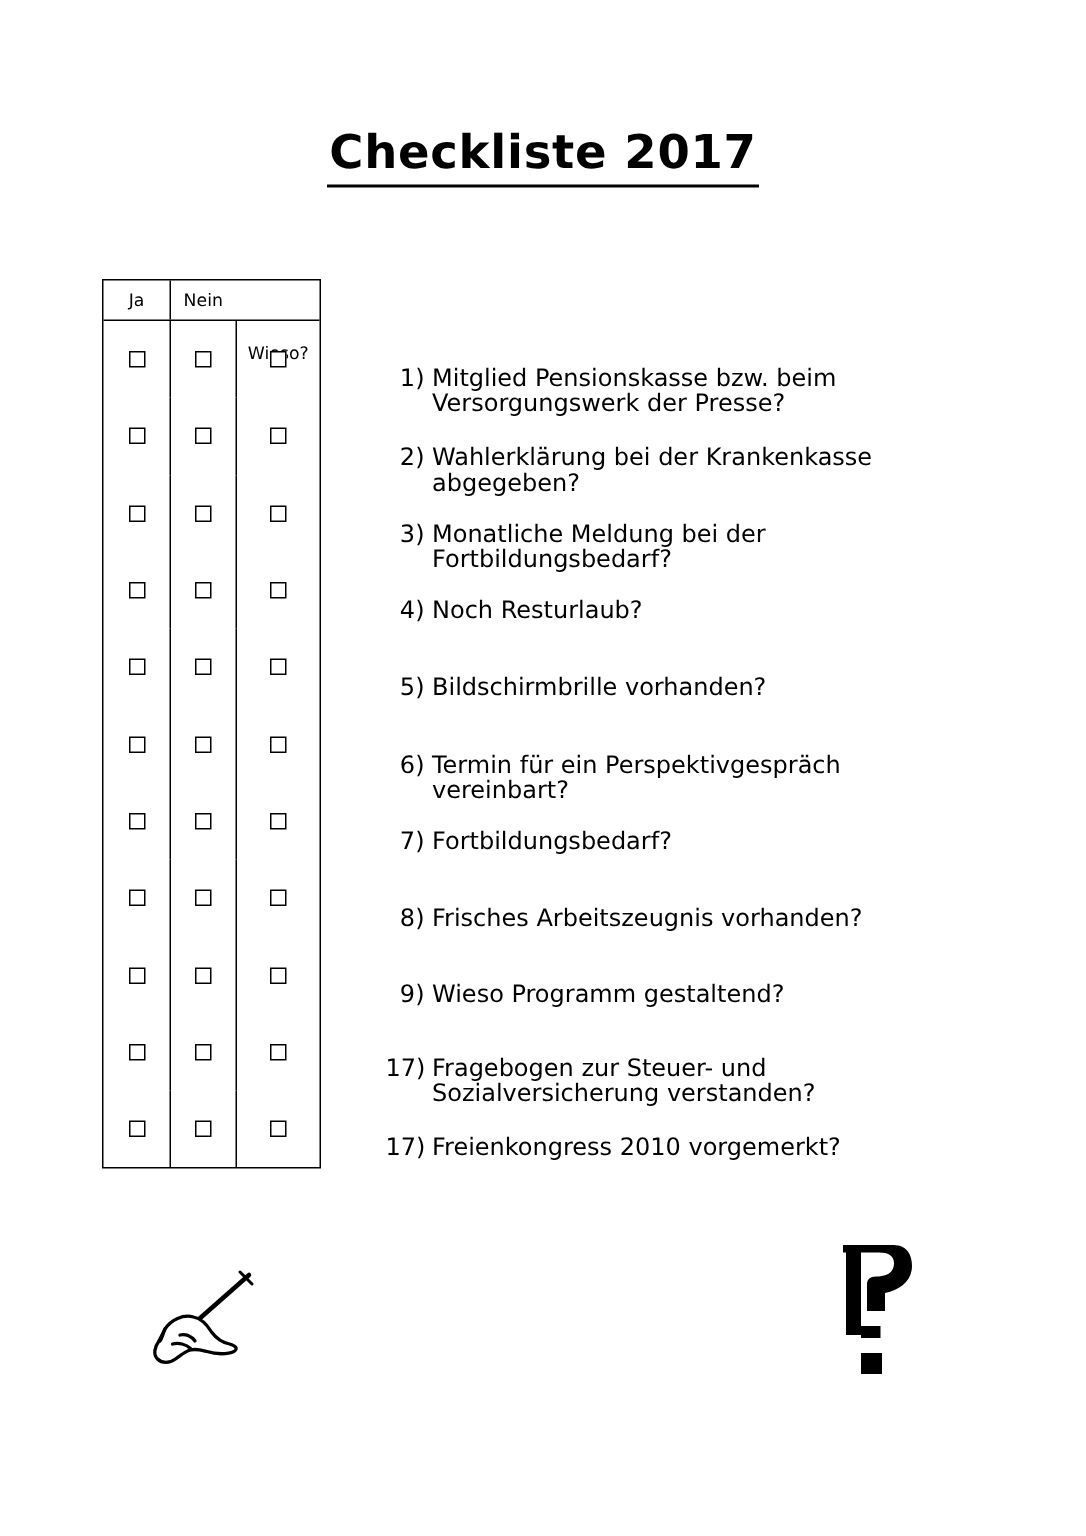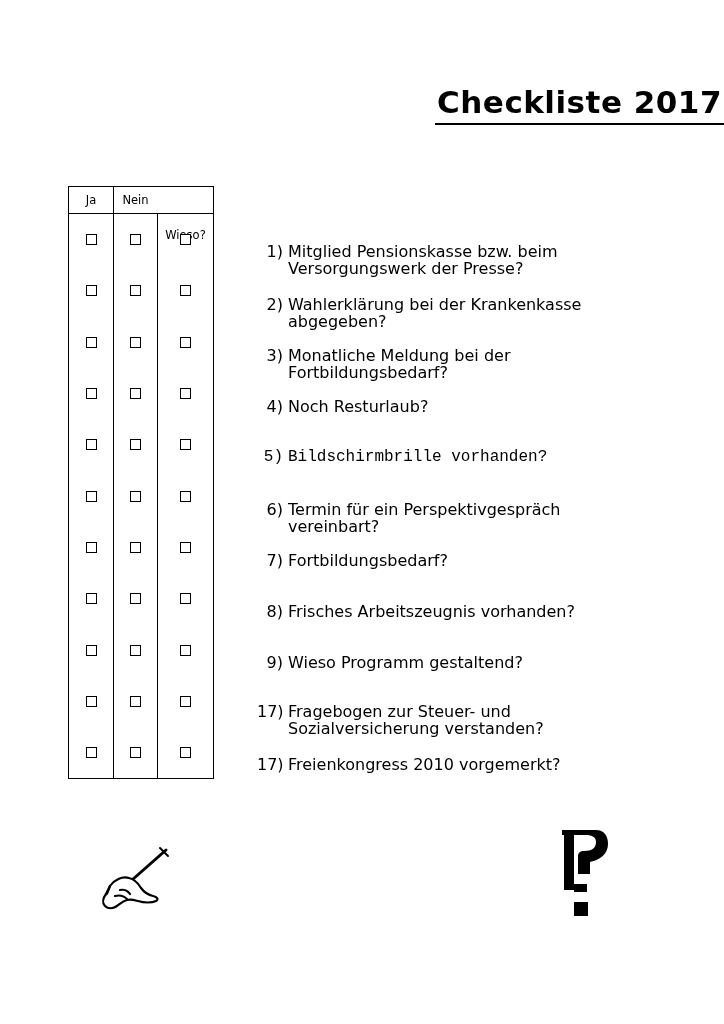--- a/index.html
+++ b/index.html
@@ -21,21 +21,21 @@
     inset: 0;
     background: #ffffff;
   }
 
   
   .title {
     position: absolute;
     top: 84px;
     left: 0;
     width: 724px;
-    text-align: right;
+    text-align: center;
     font-family: "DejaVu Sans", sans-serif;
     font-weight: bold;
     font-size: 31px;
     letter-spacing: 0.5px;
     color: #000;
   }
   .title span {
     display: inline-block;
     border-bottom: 2px solid #000;
     padding: 0 2px 3px 2px;
@@ -289,21 +289,21 @@
     </div>
     <div class="item" style="top:93px;">
       <span class="num">2)</span><span class="txt">Wahlerklärung bei der Krankenkasse abgegeben?</span>
     </div>
     <div class="item" style="top:144px;">
       <span class="num">3)</span><span class="txt">Monatliche Meldung bei der Fortbildungsbedarf?</span>
     </div>
     <div class="item" style="top:195px;">
       <span class="num">4)</span><span class="txt">Noch Resturlaub?</span>
     </div>
-    <div class="item" style="top:246px;font-family:Liberation Mono, monospace;">
+    <div class="item" style="top:246px;">
       <span class="num">5)</span><span class="txt">Bildschirmbrille vorhanden?</span>
     </div>
     <div class="item" style="top:298px;">
       <span class="num">6)</span><span class="txt">Termin für ein Perspektivgespräch vereinbart?</span>
     </div>
     <div class="item" style="top:349px;">
       <span class="num">7)</span><span class="txt">Fortbildungsbedarf?</span>
     </div>
     <div class="item" style="top:400px;">
       <span class="num">8)</span><span class="txt">Frisches Arbeitszeugnis vorhanden?</span>

